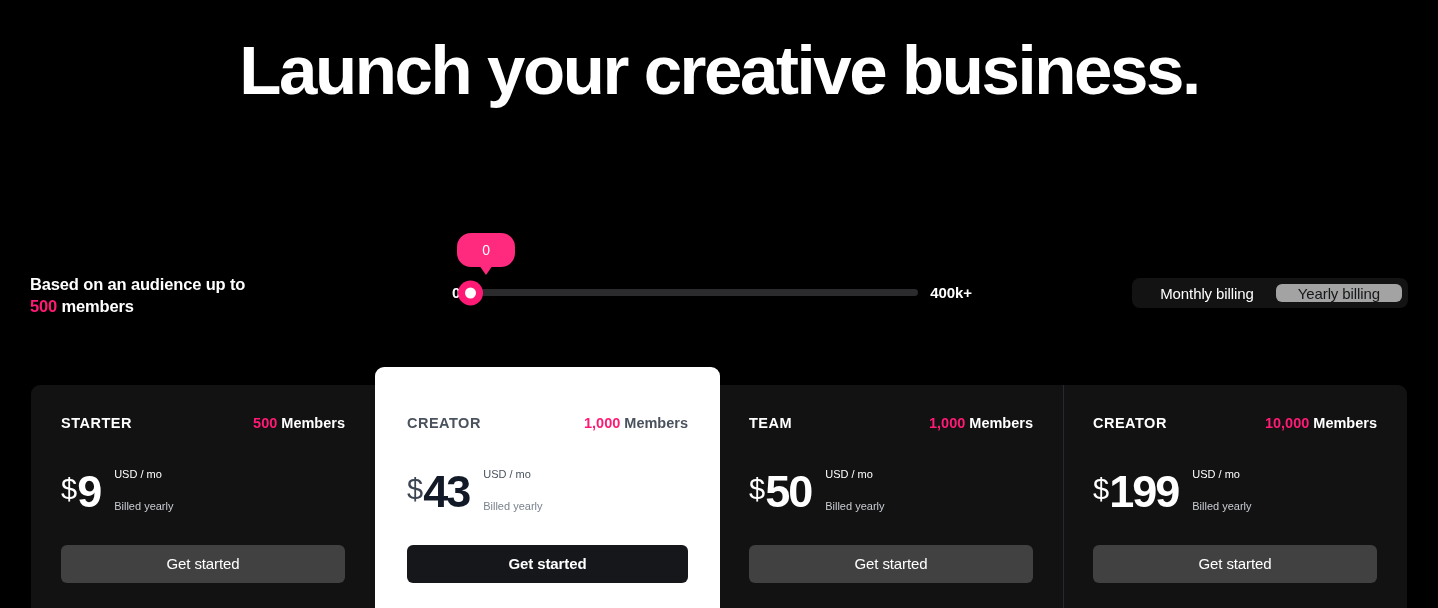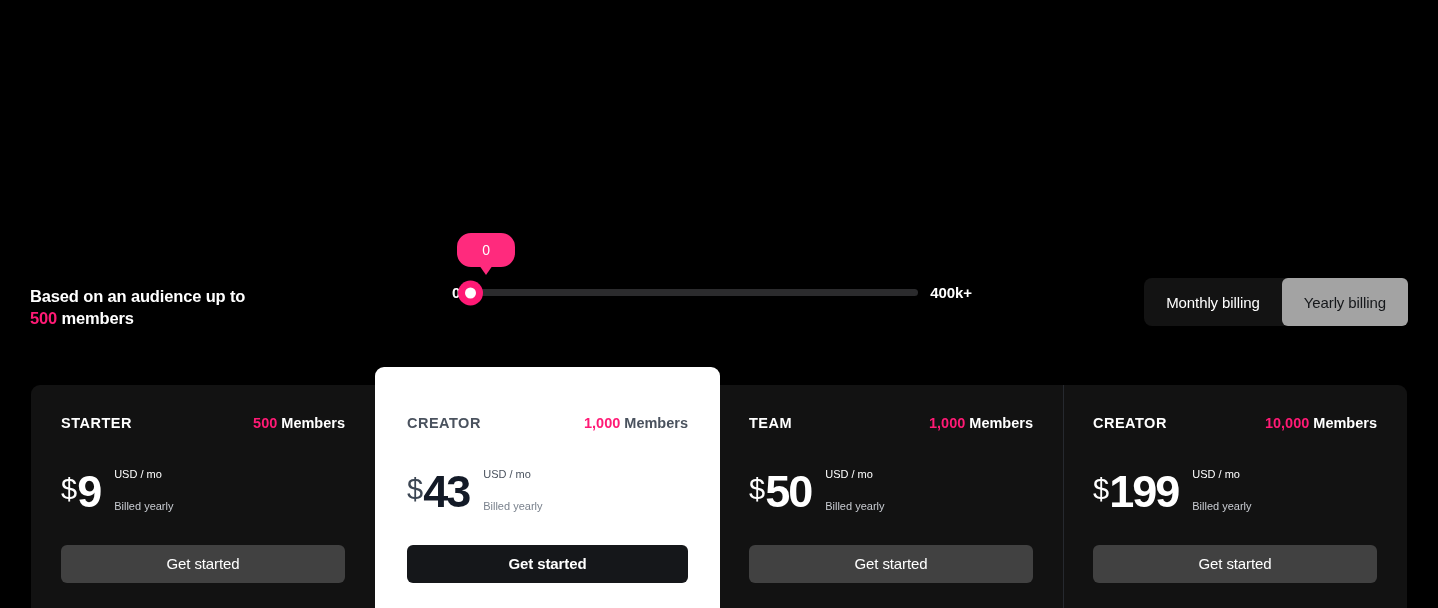--- a/index.html
+++ b/index.html
@@ -31,21 +31,21 @@
   
   .controls {
     position:absolute;
     top:222px;
     left:0; right:0;
     height:110px;
   }
 
   .audience {
     position:absolute;
-    left:30px; top:64px;
+    left:30px; top:52px;
     font-size:16.5px;
     font-weight:700;
     color:#ffffff;
     line-height:1.32;
     letter-spacing:-0.15px;
   }
   .audience .accent { color:#ff1a75; }
 
   
   .slider-wrap {
@@ -107,23 +107,23 @@
     border-right:7px solid transparent;
     border-top:10px solid #ff2a7d;
   }
 
   
   .billing {
     position:absolute;
     right:30px; top:56px;
     background:#131313;
     border-radius:8px;
-    padding:0;
-    display:flex;
-    height:48px;
+    padding:6px;
+    display:flex;
+    height:30px;
   }
   .billing-opt {
     display:flex; align-items:center; justify-content:center;
     padding:0 22px;
     border-radius:6px;
     font-size:15px;
     font-weight:500;
     color:#ffffff;
     cursor:pointer;
     letter-spacing:-0.1px;
@@ -241,20 +241,21 @@
   .card.featured .price-meta { color:#4a525e; }
   .card.featured .price-meta .muted { color:#7a828d; }
   .card.featured .cta { background:#15171a; color:#ffffff; font-weight:700; }
 </style>
 </head>
 <body>
 
 <div class="page">
 
   <div class="hero">
+    <h1 class="hero-title">Launch your creative business.</h1>
   </div>
 
   <div class="controls">
 
     <div class="audience">
       <div>Based on an audience up to</div>
       <div>
         <span class="accent">500</span>
         <span>members</span>
       </div>

